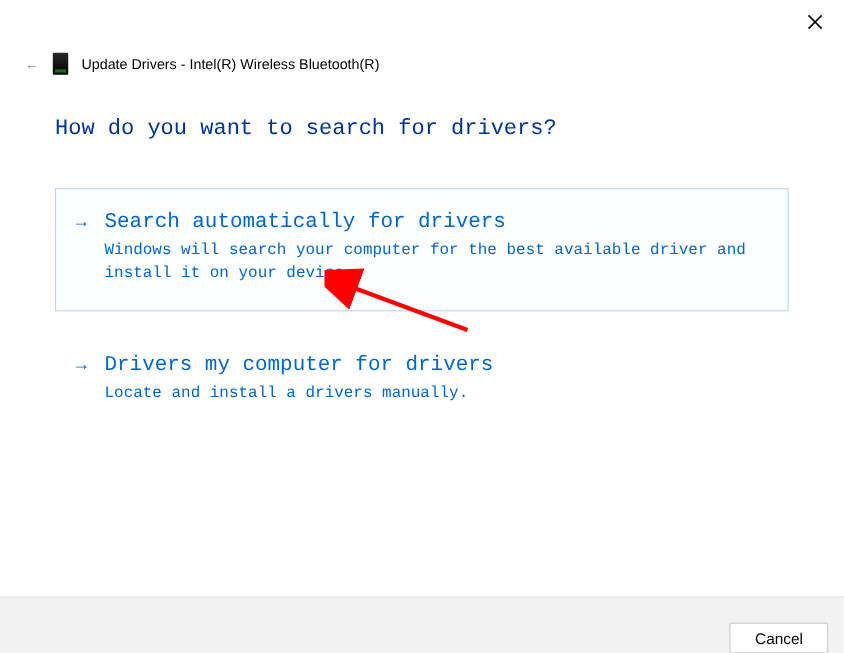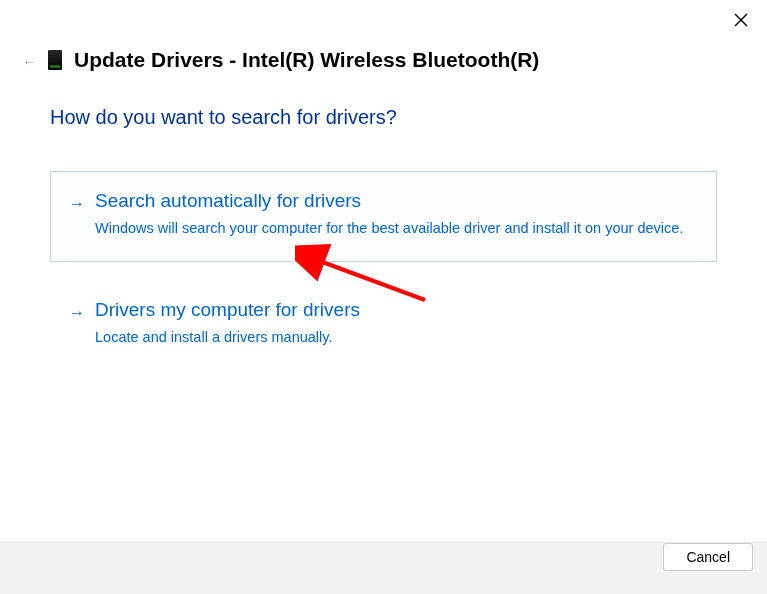--- a/index.html
+++ b/index.html
@@ -45,29 +45,29 @@
       border-radius: 1px;
       position: relative;
     }
     .device-icon::after {
       content:"";
       position:absolute;
       bottom:2px; left:2px; right:2px; height:3px;
       background:#1a6b1a;
     }
     .title-text {
-      font-size: 21px;
+      font-size: 13px;
       color: #000;
-      font-weight: bold;
     }
     .content {
       position: absolute;
       top: 106px;
       left: 50px;
       right: 50px;
+      font-family: Liberation Mono, monospace;
     }
     .question {
       font-size: 20px;
       color: #003399;
       margin-bottom: 42px;
       font-weight: 400;
     }
     .option {
       border: 1px solid transparent;
       padding: 18px 18px 22px 18px;
@@ -100,21 +100,21 @@
     }
     .footer {
       position: absolute;
       bottom: 0;
       left: 0;
       right: 0;
       height: 52px;
       background: #f2f2f2;
       border-top: 1px solid #e6e6e6;
       display: flex;
-      align-items: flex-start;
+      align-items: flex-end;
       justify-content: flex-end;
       padding-right: 14px;
     }
     .cancel-btn {
       background: #fff;
       border: 1px solid #ccc;
       border-radius: 3px;
       padding: 5px 22px;
       font-size: 14px;
       font-family: inherit;

